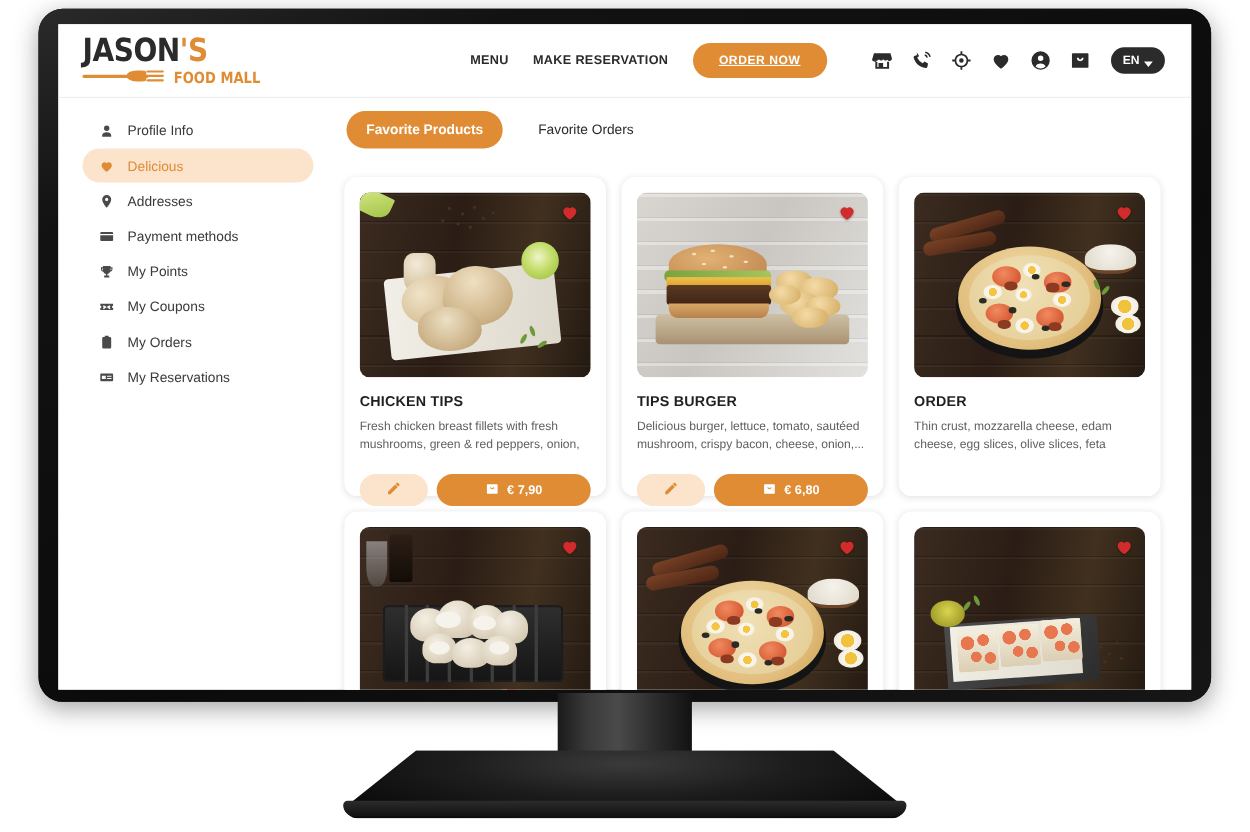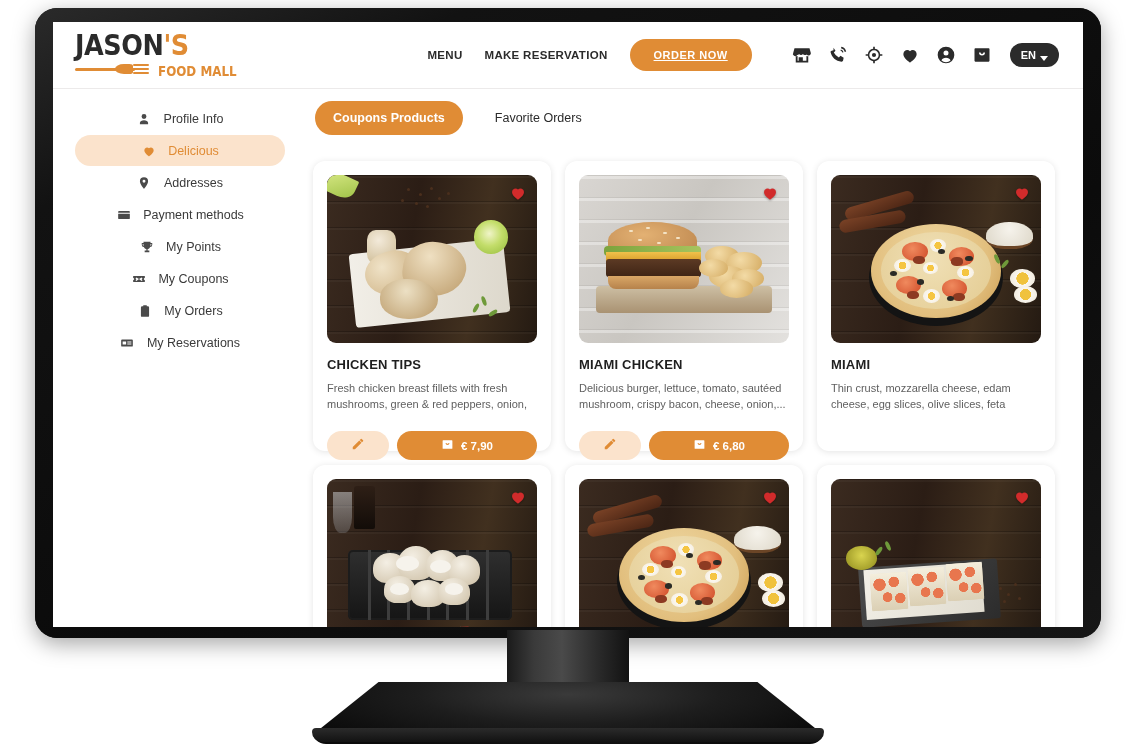--- a/index.html
+++ b/index.html
@@ -97,21 +97,21 @@
   }
   .caret { width:0; height:0; border-left:4px solid transparent; border-right:4px solid transparent; border-top:5px solid #fff; }
 
   
   .content { display:flex; height: 538px; background:#fff; }
   .sidebar { width: 246px; padding: 14px 14px 0 22px; flex-shrink:0; }
   .side-item {
     display:flex; align-items:center; gap:12px;
     height: 31px; padding: 0 14px; margin-bottom: 1px;
     border-radius: 16px; cursor:pointer;
-    font-size: 12.5px; color:#3a3a3a;justify-content:center;
+    font-size: 12.5px; color:#3a3a3a;
   }
   .side-item .sicon { width:15px; height:15px; display:flex; align-items:center; justify-content:center; flex-shrink:0; }
   .side-item .sicon svg { width:14px; height:14px; fill:#4a4a4a; }
   .side-item.active { background:#fbe3cc; color:#e08c35; font-weight:normal; }
   .side-item.active .sicon svg { fill:#e08c35; }
 
   .main { flex:1; padding: 12px 18px 0 14px; }
 
   .tabs { display:flex; align-items:center; gap:14px; margin-bottom: 26px; padding-left:2px; }
   .tab {
@@ -369,21 +369,21 @@
                 <path d="M2 7.5A1.5 1.5 0 0 1 3.5 6h17A1.5 1.5 0 0 1 22 7.5v9a1.5 1.5 0 0 1-1.5 1.5h-17A1.5 1.5 0 0 1 2 16.5v-9zm2.5 2v5h6v-5h-6zm8 0v1.6h7V9.5h-7zm0 3.4v1.6h7v-1.6h-7z"></path>
               </svg>
           </span>
           <span>My Reservations</span>
         </div>
       </div>
 
       <div class="main">
 
         <div class="tabs">
-          <div class="tab active">Coupons Products</div>
+          <div class="tab active">Favorite Products</div>
           <div class="tab inactive">Favorite Orders</div>
         </div>
 
         <div class="grid">
 
           <div class="card">
             <div class="card-img">
               <div class="photo wood-dark">
                 <div class="pepper" style="left:38%;top:8%"></div>
                   <div class="pepper" style="left:44%;top:11%"></div>
@@ -452,21 +452,21 @@
                 <div class="chip" style="left:73%;top:56%;width:15%;height:11%"></div>
                 <div class="chip" style="left:57%;top:50%;width:14%;height:11%"></div>
                 <div class="chip" style="left:67%;top:62%;width:16%;height:11%"></div>
               </div>
               <div class="heart-fav">
                 <svg viewBox="0 0 24 24">
                     <path d="M12 21s-8-5-8-10.3A4.7 4.7 0 0 1 12 7.4 4.7 4.7 0 0 1 20 10.7C20 16 12 21 12 21z"></path>
                   </svg>
               </div>
             </div>
-            <div class="card-title">MIAMI CHICKEN</div>
+            <div class="card-title">TIPS BURGER</div>
             <div class="card-desc">Delicious burger, lettuce, tomato, sautéed mushroom, crispy bacon, cheese, onion,...</div>
             <div class="card-actions">
               <button class="btn-edit">
                 <span>
                   <svg viewBox="0 0 24 24">
                       <path d="M3 17.2V21h3.8L18 9.8 14.2 6 3 17.2zM20.7 7.1a1 1 0 0 0 0-1.4l-2.4-2.4a1 1 0 0 0-1.4 0L15 5.2 18.8 9l1.9-1.9z"></path>
                     </svg>
                 </span>
               </button>
               <button class="btn-price">
@@ -511,21 +511,21 @@
                 <div class="egg-half" style="right:2%;top:66%;width:11%;height:10%"></div>
                 <div class="herb" style="right:16%;top:50%;transform:rotate(40deg)"></div>
                 <div class="herb" style="right:20%;top:47%;transform:rotate(-25deg)"></div>
               </div>
               <div class="heart-fav">
                 <svg viewBox="0 0 24 24">
                     <path d="M12 21s-8-5-8-10.3A4.7 4.7 0 0 1 12 7.4 4.7 4.7 0 0 1 20 10.7C20 16 12 21 12 21z"></path>
                   </svg>
               </div>
             </div>
-            <div class="card-title">MIAMI</div>
+            <div class="card-title">ORDER</div>
             <div class="card-desc">Thin crust, mozzarella cheese, edam cheese, egg slices, olive slices, feta cheese, freshly cut...</div>
           </div>
 
           <div class="card">
             <div class="card-img">
               <div class="photo wood-dark">
                 <div class="wine-glass"></div>
                 <div class="wine-bottle"></div>
                 <div class="grill-pan">
                   <div class="grill-rib" style="left:12%"></div>

